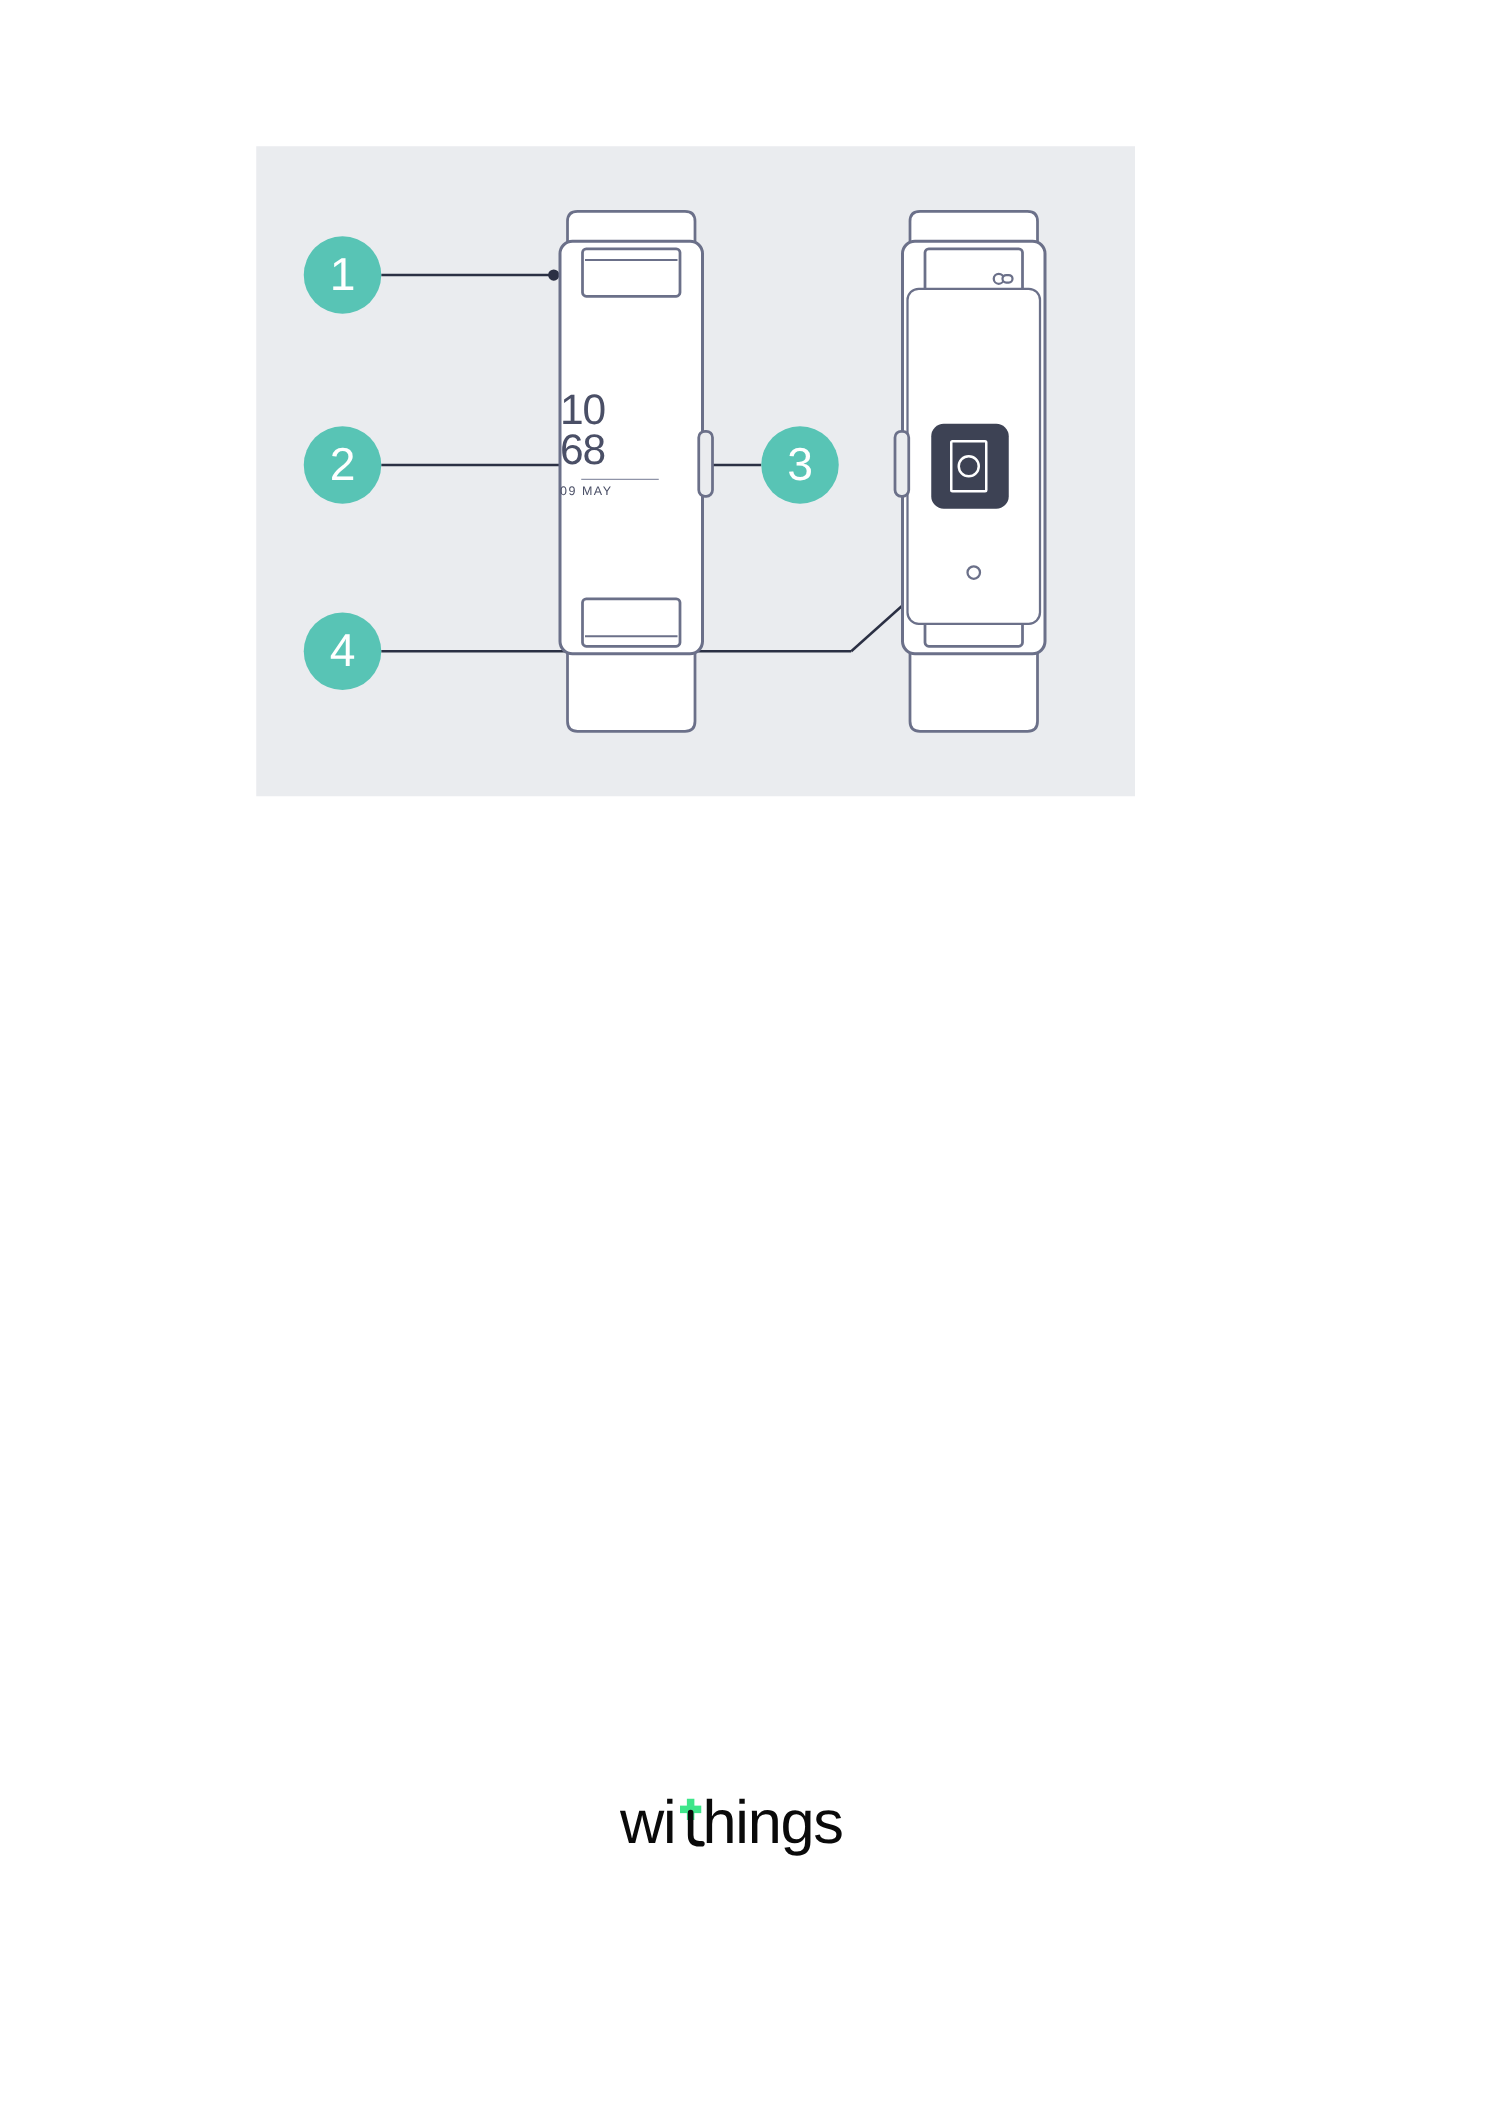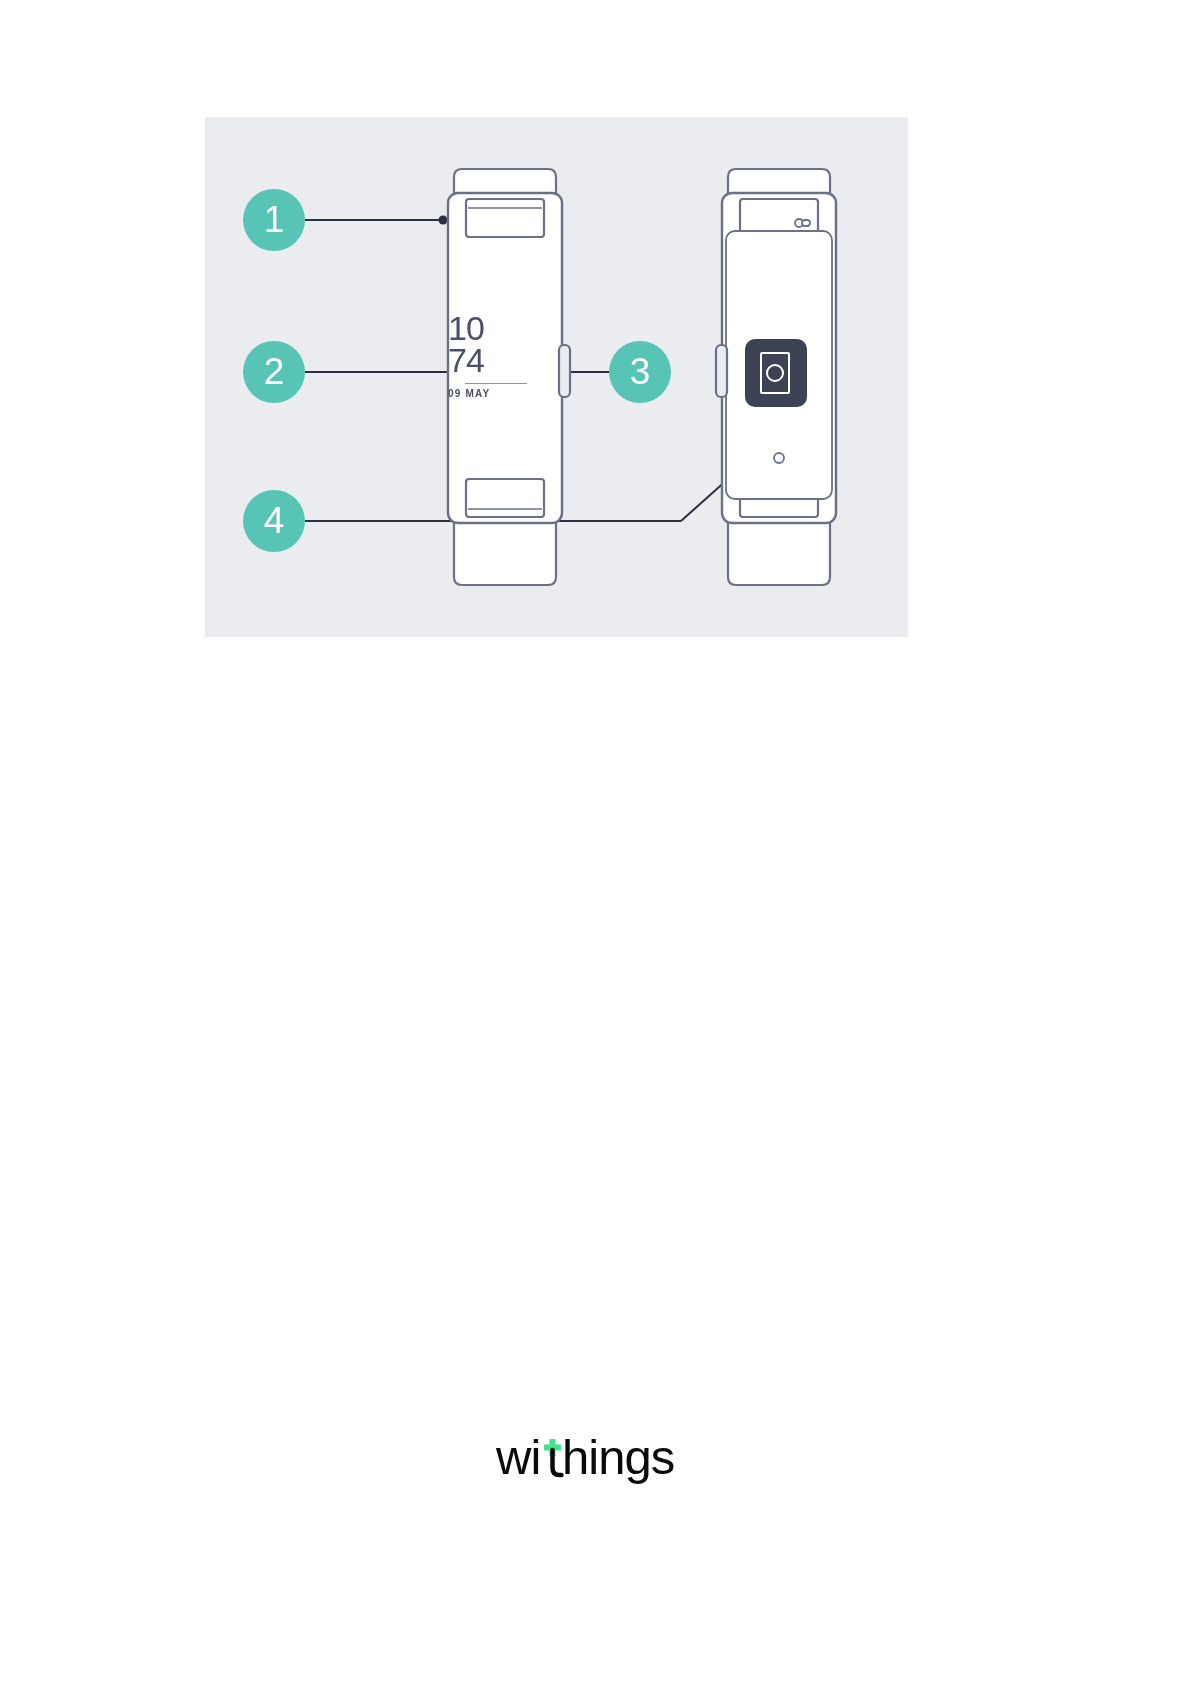--- a/index.html
+++ b/index.html
@@ -80,21 +80,21 @@
   }
   .face-divider {
     width: 62px;
     height: 1.5px;
     background: #8f94a8;
     margin: 6px auto 4px auto;
   }
   .face-date {
     font-family: "Liberation Sans", sans-serif;
     font-size: 10px;
-    font-weight: 700;
+    font-weight: 400;
     color: #4a4f66;
     letter-spacing: 1.2px;
   }
 
   
   #brand-logo {
     position: absolute;
     left: 0;
     top: 1432px;
     width: 1191px;
@@ -164,21 +164,21 @@
       <rect x="540" y="222" width="62" height="68" rx="10" fill="#3d4254"></rect>
       <rect x="556" y="236" width="28" height="40" rx="1" fill="none" stroke="#ffffff" stroke-width="2"></rect>
       <circle cx="570" cy="256" r="8" fill="#3d4254" stroke="#ffffff" stroke-width="2"></circle>
 
       <circle cx="574" cy="341" r="5" fill="#ffffff" stroke="#6b7089" stroke-width="1.8"></circle>
     </g>
   </svg>
 
   <div id="watch-face">
     <div class="face-hours">10</div>
-    <div class="face-minutes">74</div>
+    <div class="face-minutes">68</div>
     <div class="face-divider"></div>
     <div class="face-date">09 MAY</div>
   </div>
 
   <div class="callout" id="callout-1">
     <span class="callout-label">1</span>
   </div>
   <div class="callout" id="callout-2">
     <span class="callout-label">2</span>
   </div>

